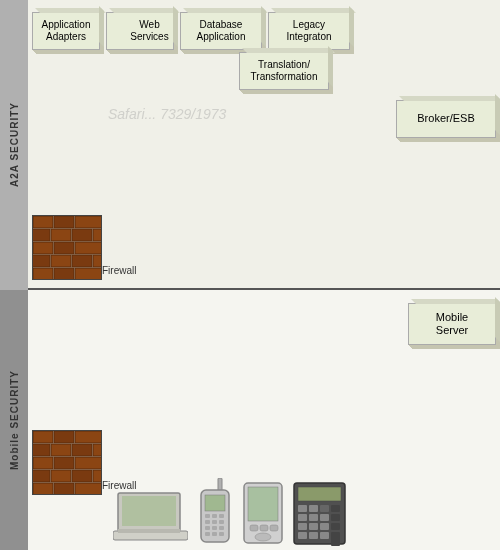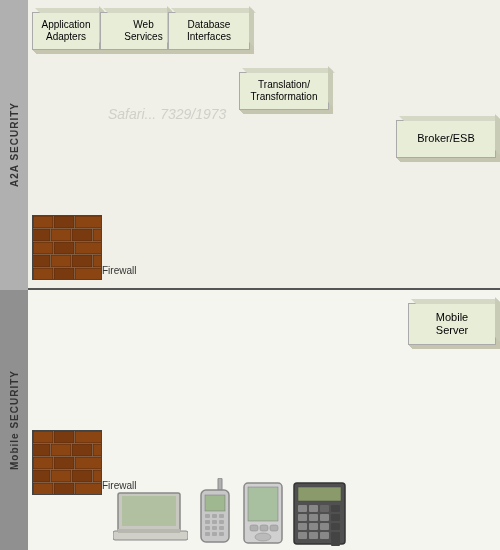--- a/index.html
+++ b/index.html
@@ -114,21 +114,22 @@
       right: -5px;
       width: 5px;
       height: 100%;
       background: #c8cbb5;
       transform-origin: top left;
       transform: skewY(45deg) translateY(-2px);
     }
 
     .row-1 {
       display: flex;
-      margin-bottom: 22px;
+      gap: 6px;
+      margin-bottom: 2px;
       margin-top: 4px;
       justify-content: flex-start;
     }
 
     .row-2 {
       display: flex;
       gap: 20px;
       margin-bottom: 10px;
       justify-content: center;
       padding-left: 40px;
@@ -219,21 +220,23 @@
     <div class="watermark">Safari... 7329/1973</div>
 
     <div class="a2a-section">
 
       <div class="row-1">
         <div class="box-3d box-small" style="white-space:pre-line;font-size:10px;">Application
 Adapters</div>
         <div class="box-3d box-small" style="white-space:pre-line;font-size:10px;padding-left:25px;">Web
 Services</div>
         <div class="box-3d box-medium" style="white-space:pre-line;font-size:10px;">Database
-Interfaces</div>
+Application</div>
+        <div class="box-3d box-medium" style="white-space:pre-line;font-size:10px;">Legacy
+Integraton</div>
       </div>
 
       <div class="row-2">
         <div class="box-3d box-large" style="white-space:pre-line;font-size:10px;">Translation/
 Transformation</div>
       </div>
 
       <div class="row-3">
         <div class="box-3d broker-box" style="font-size:11px;">Broker/ESB</div>
       </div>

